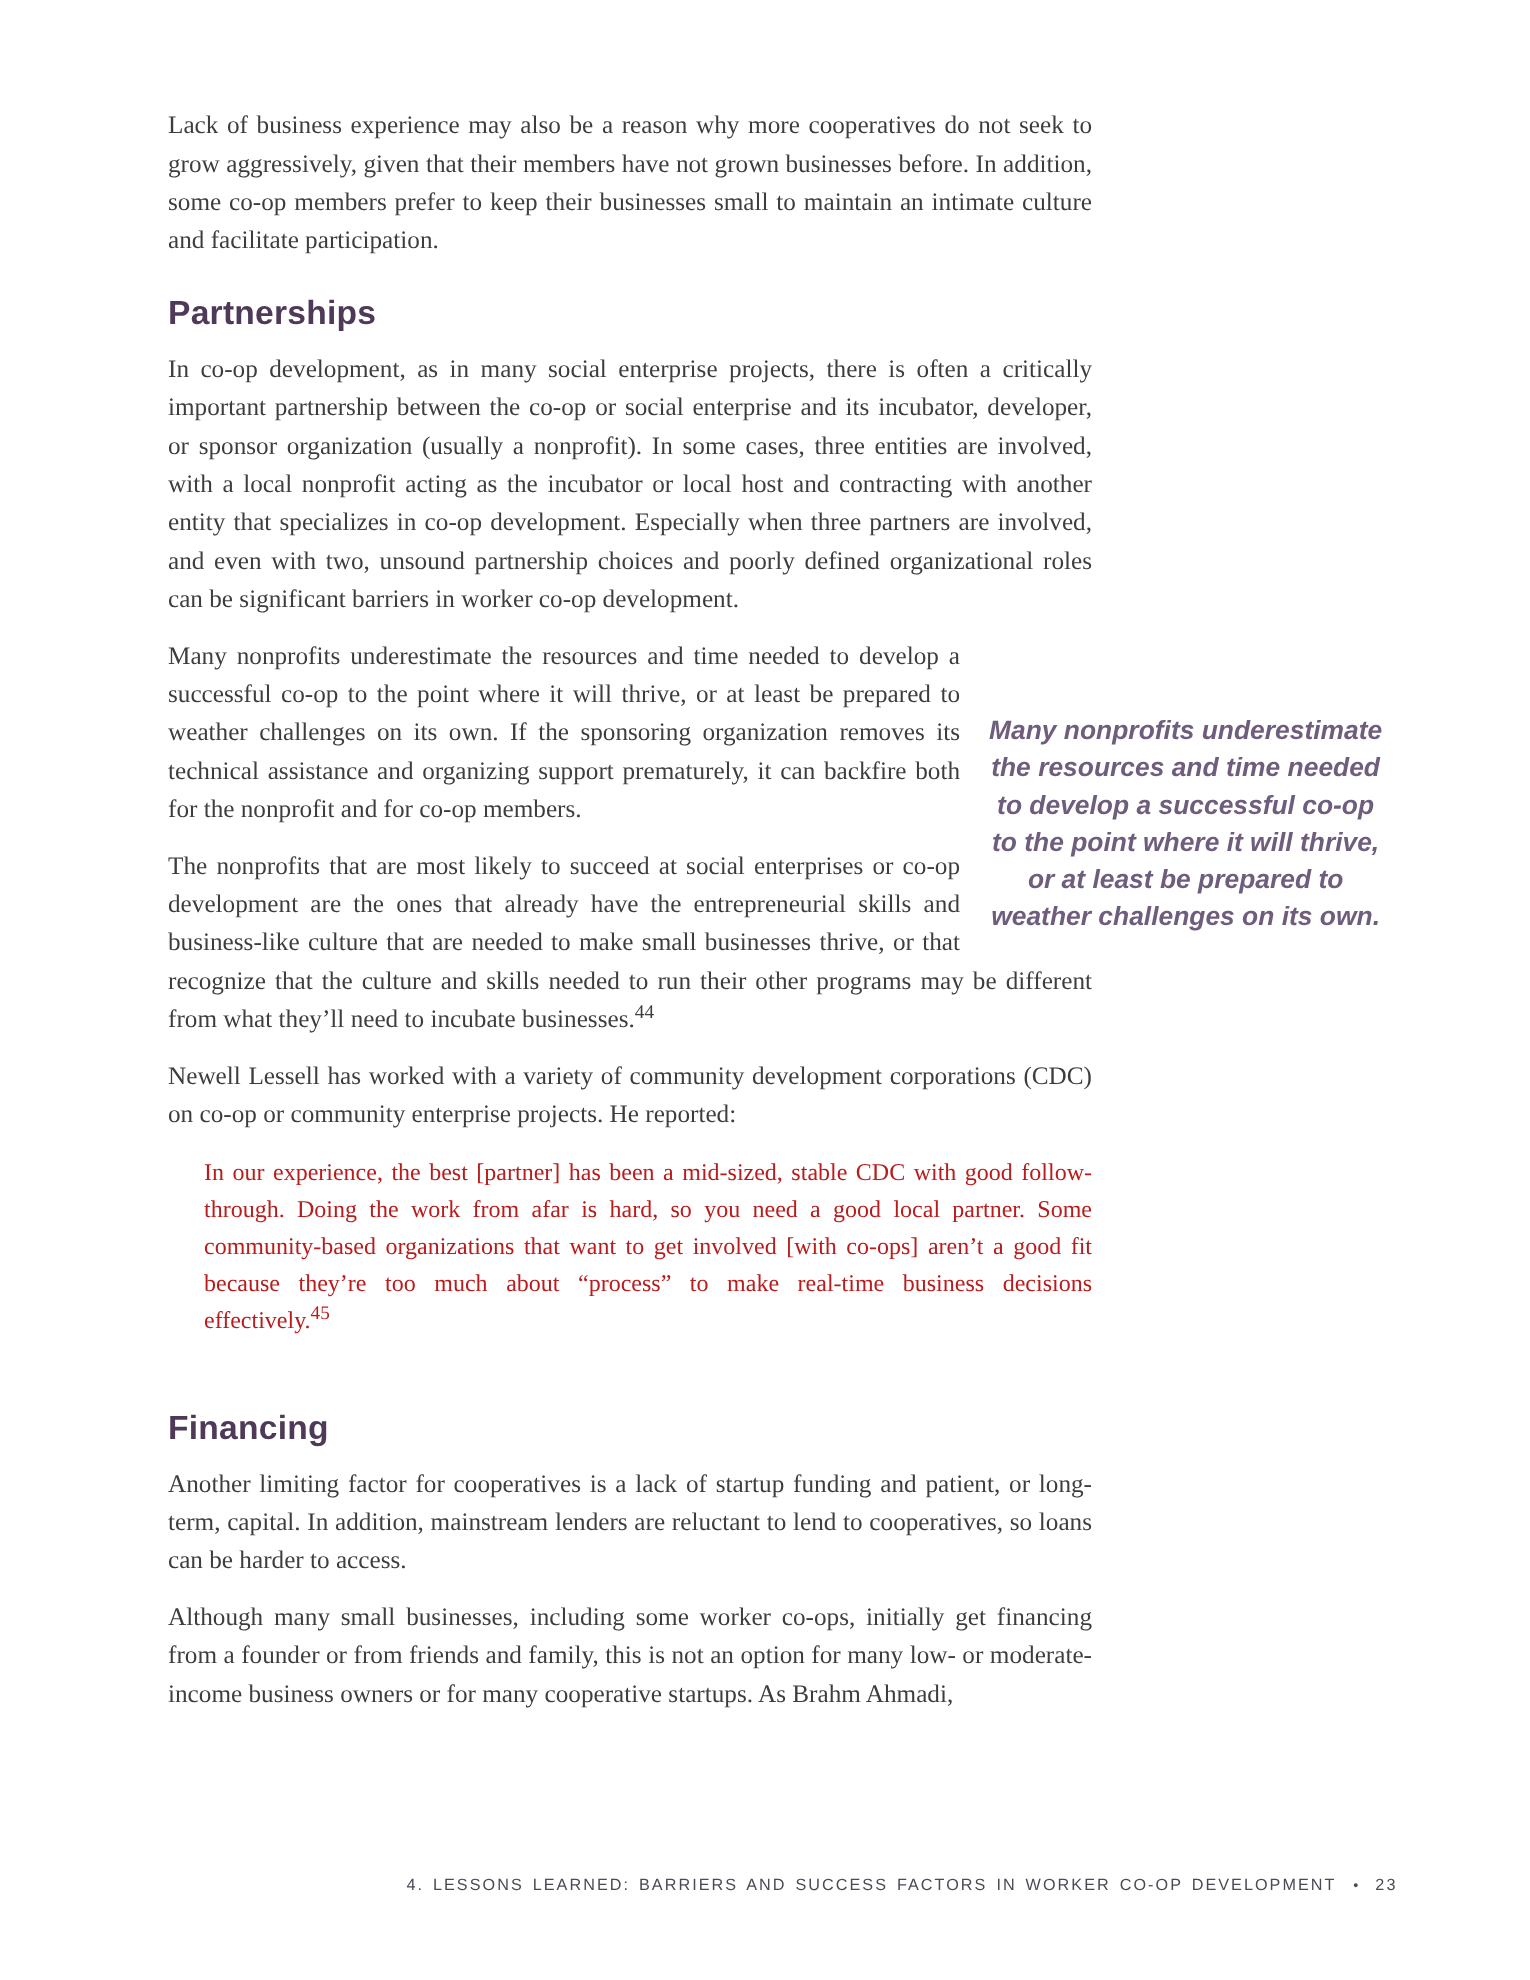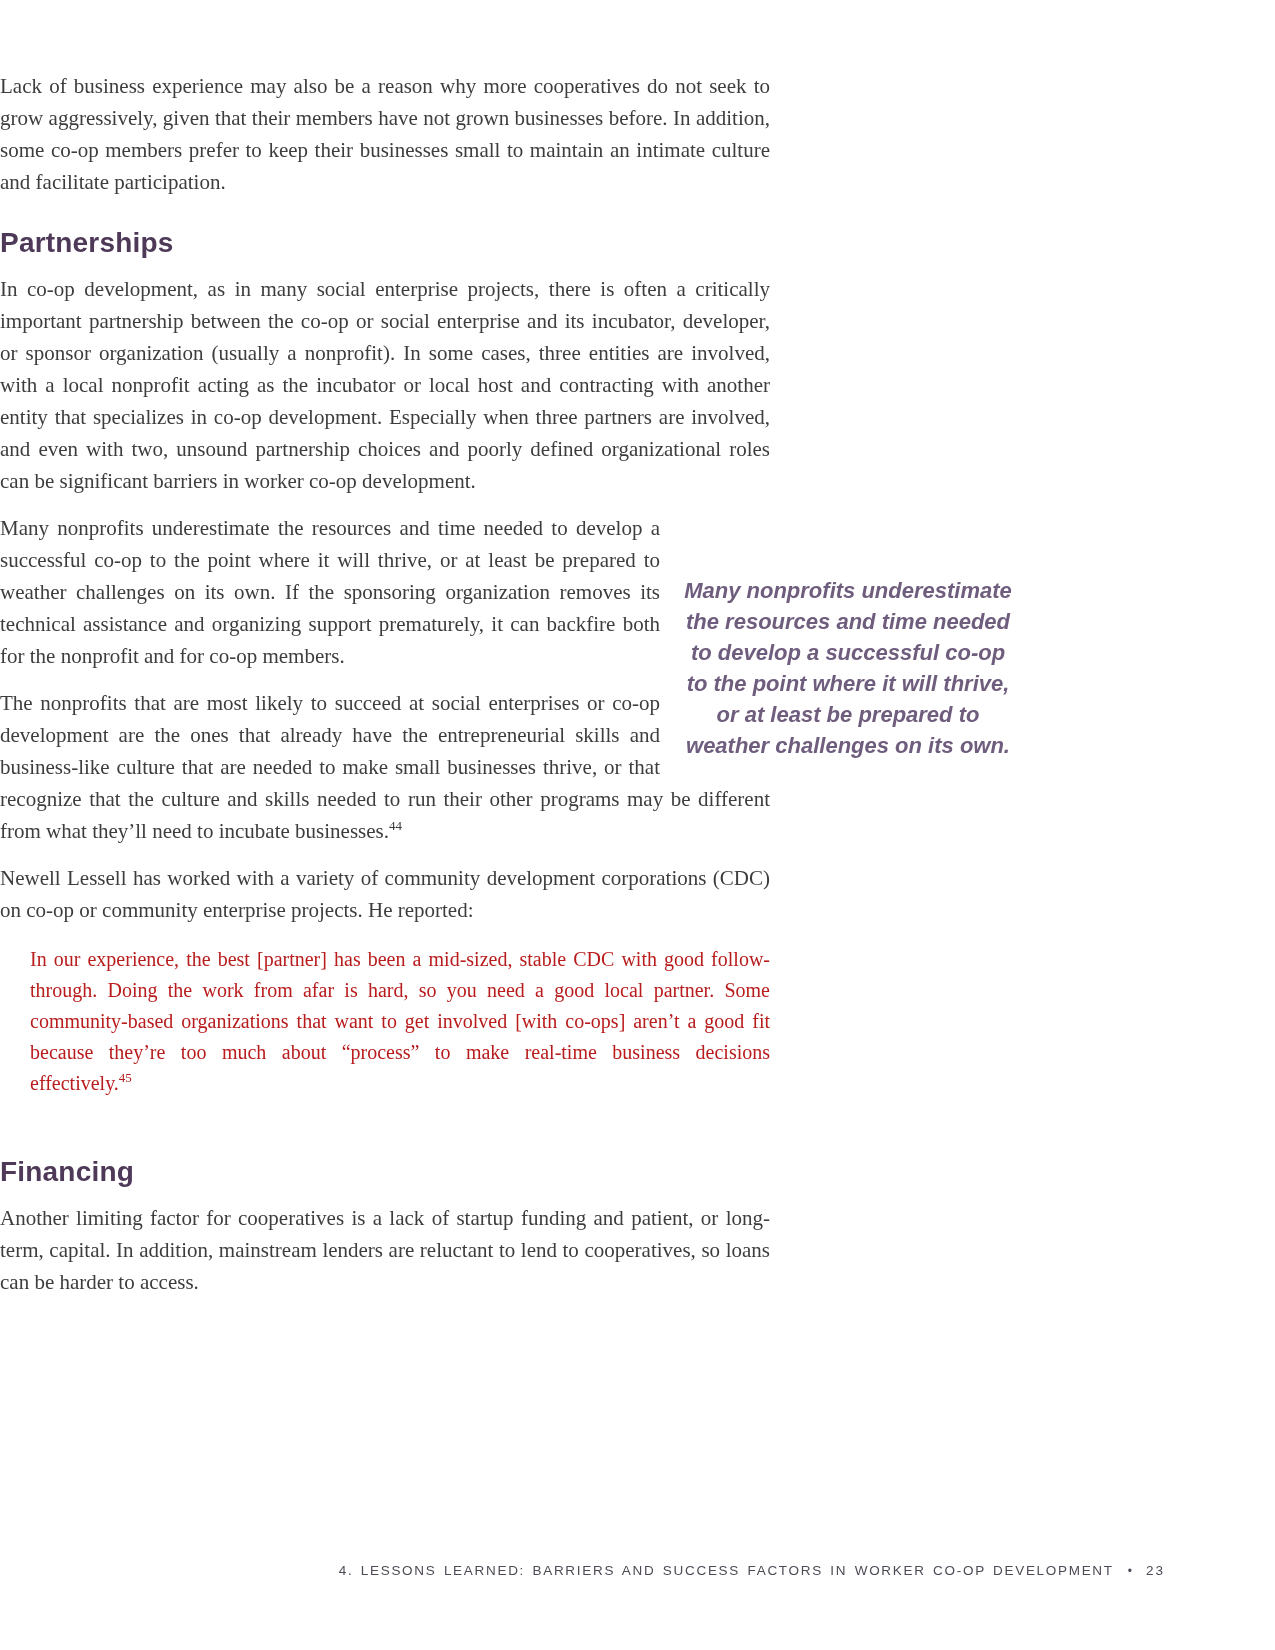--- a/index.html
+++ b/index.html
@@ -6,21 +6,22 @@
   .page{
     position:relative;
     width:1275px;
     height:1650px;
     background:#ffffff;
     overflow:hidden;
     font-family:"Liberation Serif", serif;
     color:#3d3d3d;
   }
   .content{
-    padding-top:70px;
+    margin-left:140px;
+    padding-top:88px;
     width:1012px;
   }
   p.body{
     width:770px;
     margin:0;
     margin-top:15px;
     font-size:21px;
     line-height:32px;
     text-align:justify;
     color:#3d3d3d;
@@ -56,21 +57,21 @@
     margin:0;
     margin-top:18px;
     margin-left:30px;
     width:740px;
     font-size:20px;
     line-height:31px;
     text-align:justify;
     color:#b91c1c;
   }
   sup.fn{
-    font-size:13px;
+    font-size:16px;
     line-height:0;
     vertical-align:super;
     letter-spacing:0;
   }
   .footer{
     position:absolute;
     right:110px;
     bottom:72px;
     font-family:"Liberation Sans", sans-serif;
     font-size:13.5px;
@@ -111,19 +112,20 @@
     <p class="body">Newell Lessell has worked with a variety of community development corporations (CDC) on co-op or community enterprise projects. He reported:</p>
 
     <blockquote class="quote">
       <span>In our experience, the best [partner] has been a mid-sized, stable CDC with good follow-through. Doing the work from afar is hard, so you need a good local partner. Some community-based organizations that want to get involved [with co-ops] aren’t a good fit because they’re too much about “process” to make real-time business decisions effectively.</span><sup class="fn">45</sup>
     </blockquote>
 
     <h2 class="sect fin">Financing</h2>
 
     <p class="body">Another limiting factor for cooperatives is a lack of startup funding and patient, or long-term, capital. In addition, mainstream lenders are reluctant to lend to cooperatives, so loans can be harder to access.</p>
 
+    <p class="body">Although many small businesses, including some worker co-ops, initially get financing from a founder or from friends and family, this is not an option for many low- or moderate-income business owners or for many cooperative startups. As Brahm Ahmadi,</p>
 
   </div>
 
   <div class="footer">
     <span>4. LESSONS LEARNED: BARRIERS AND SUCCESS FACTORS IN WORKER CO-OP DEVELOPMENT</span><span class="dot">•</span><span class="pagenum">23</span>
   </div>
 </div>
 
 </body></html>

